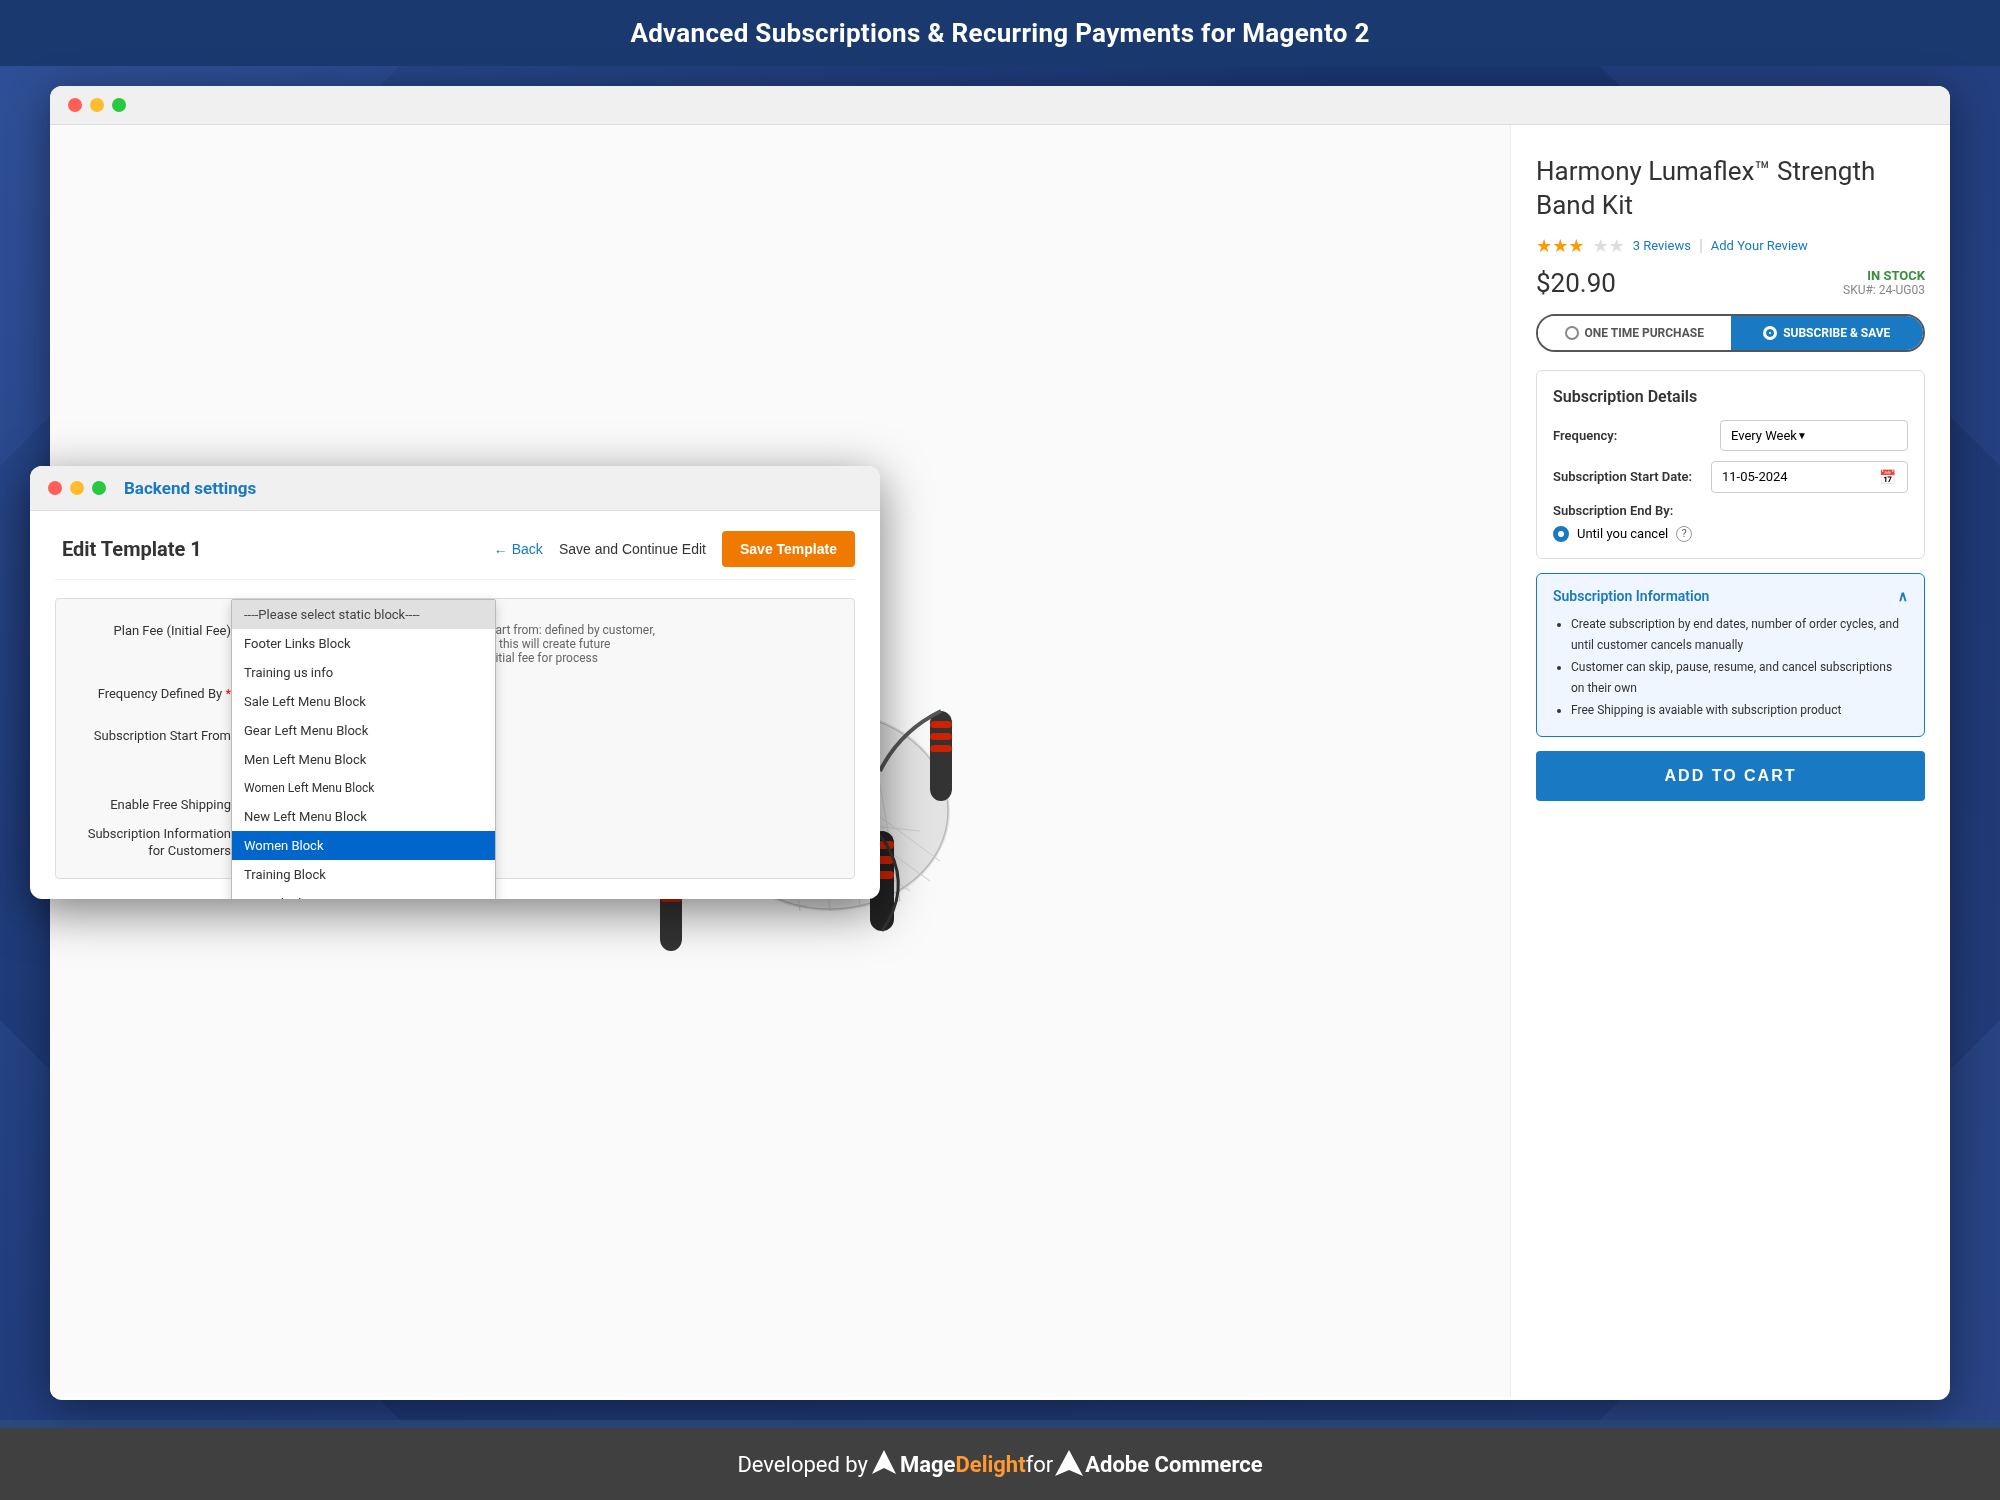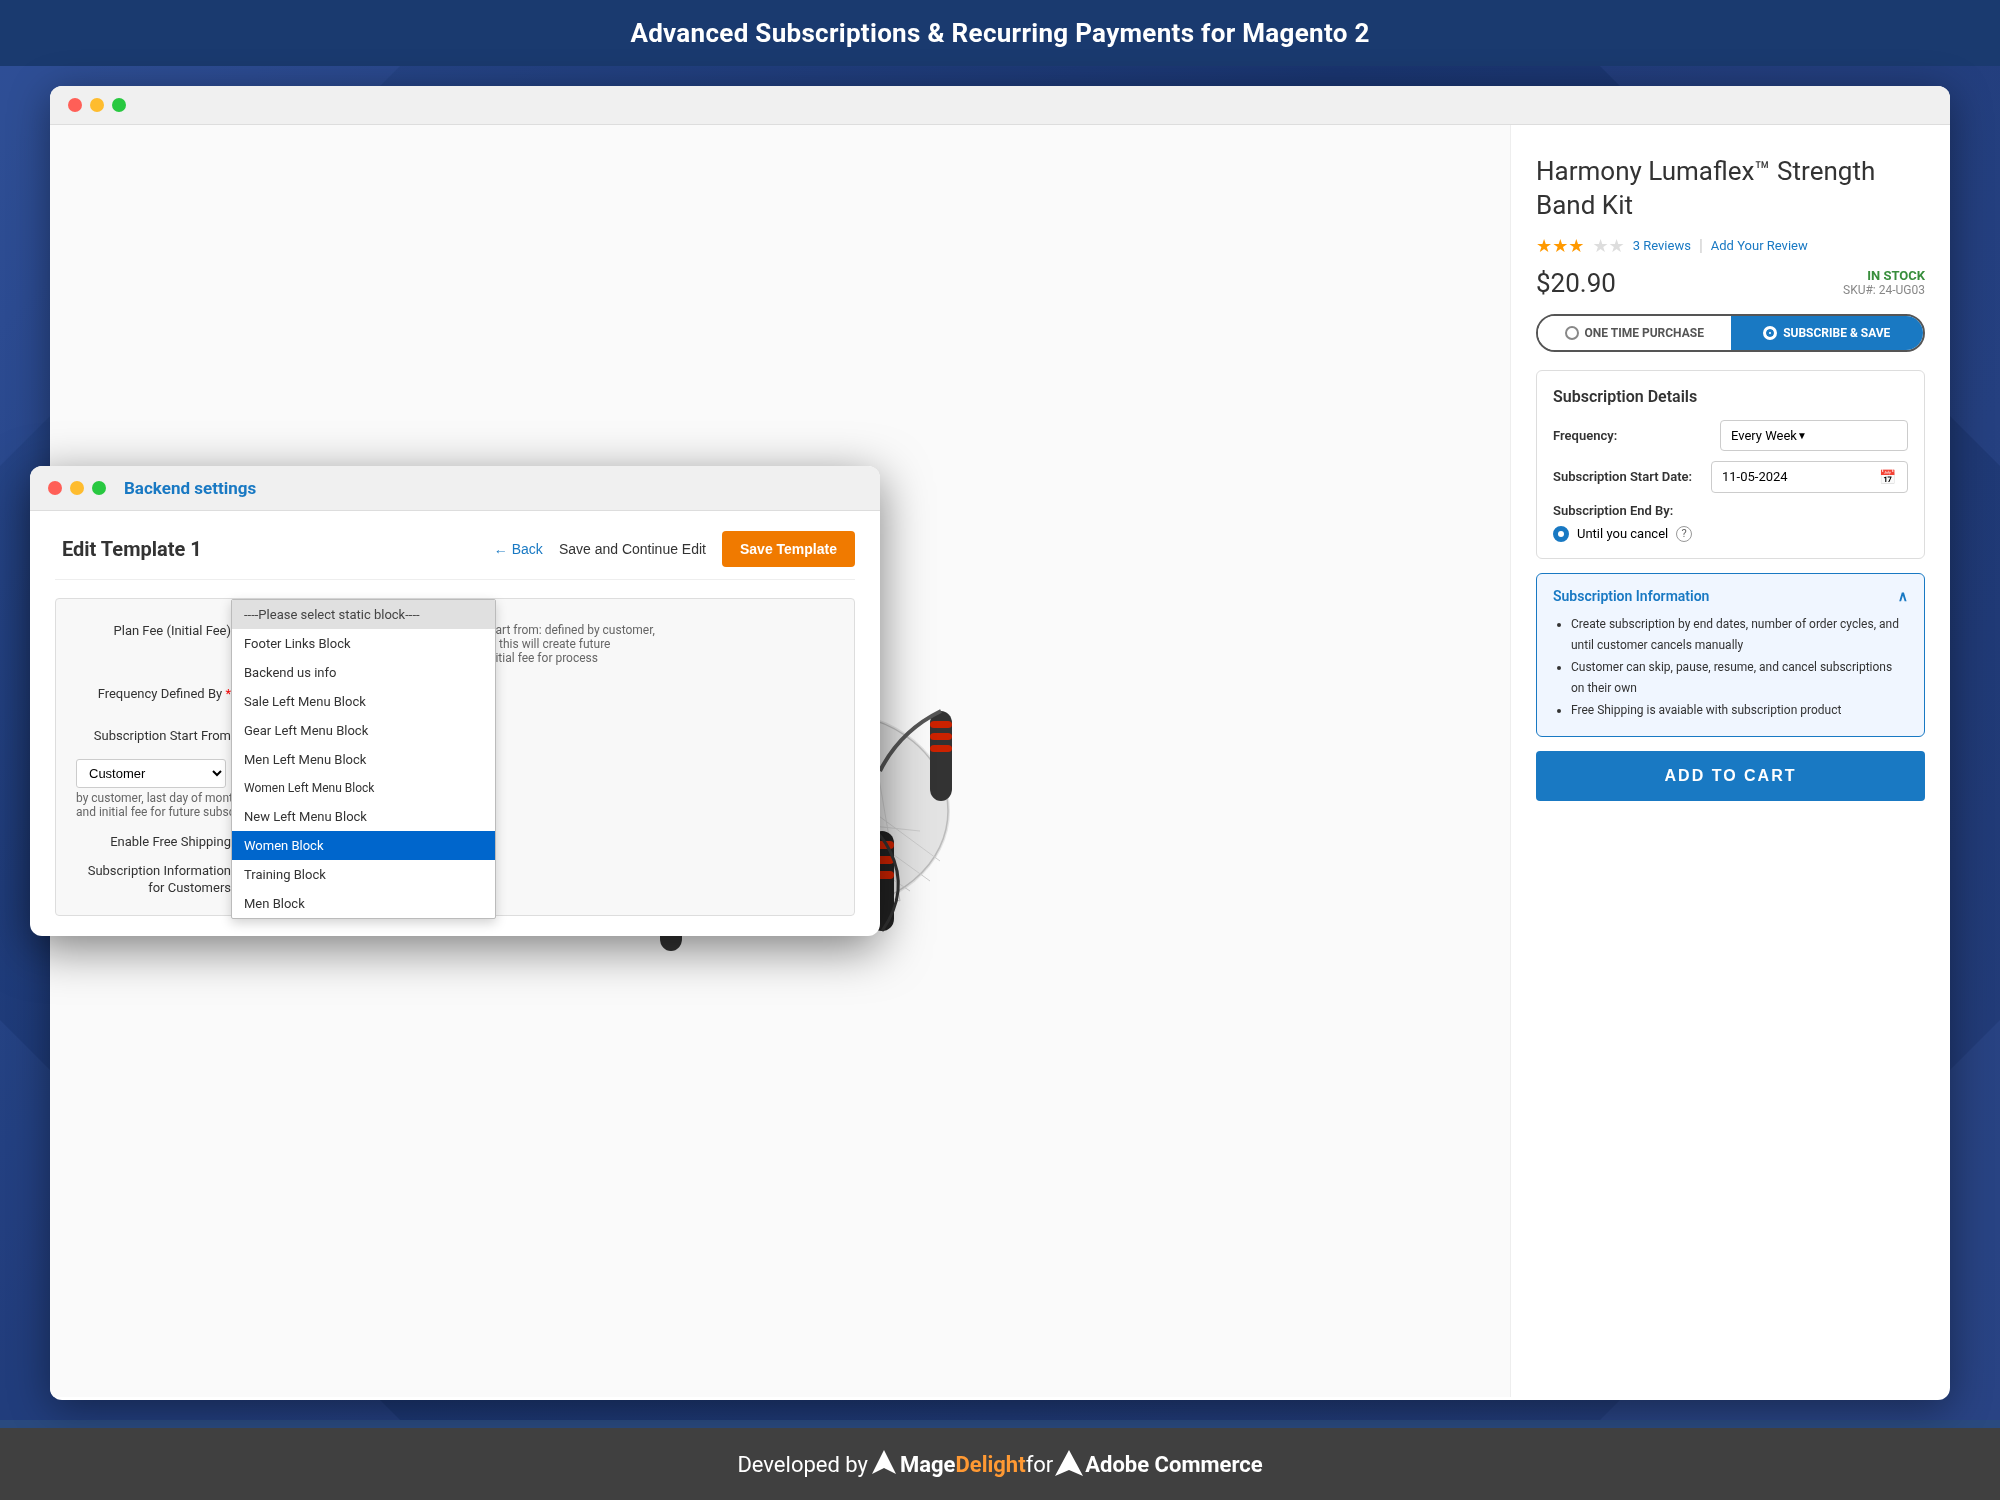--- a/index.html
+++ b/index.html
@@ -228,21 +228,21 @@
         <div style="display:flex;align-items:center;margin-bottom:14px;gap:16px;">
           <label style="width:155px;text-align:right;font-size:13px;color:#333;flex-shrink:0;">
             <span>Frequency Defined By</span>
             <span style="color:red;"> *</span>
           </label>
           <select style="border:1px solid #ccc;border-radius:3px;padding:5px 8px;font-size:13px;background:white;min-width:150px;">
             <option>Customer</option>
           </select>
         </div>
 
-        <div style="display:flex;align-items:flex-start;margin-bottom:14px;gap:16px;flex-direction:column;">
+        <div style="display:flex;align-items:flex-start;margin-bottom:14px;gap:16px;">
           <label style="width:155px;text-align:right;font-size:13px;color:#333;padding-top:6px;flex-shrink:0;">Subscription Start From</label>
           <div>
             <select style="border:1px solid #ccc;border-radius:3px;padding:5px 8px;font-size:13px;background:white;min-width:150px;">
               <option>Customer</option>
             </select>
             <div style="font-size:12px;color:#666;margin-top:3px;">by customer, last day of month OR<br>and initial fee for future subscription.</div>
           </div>
         </div>
 
         <div style="display:flex;align-items:center;margin-bottom:14px;gap:16px;">
@@ -262,21 +262,21 @@
 
         <div style="position:absolute;left:175px;top:0px;background:white;border:1px solid #bbb;box-shadow:0 4px 12px rgba(0,0,0,0.18);z-index:20;width:265px;border-radius:2px;max-height:340px;overflow-y:auto;">
 
           <div style="padding:7px 12px;font-size:13px;color:#444;background:#e0e0e0;cursor:pointer;">
             <span>----Please select static block----</span>
           </div>
           <div style="padding:7px 12px;font-size:13px;color:#333;cursor:pointer;">
             <span>Footer Links Block</span>
           </div>
           <div style="padding:7px 12px;font-size:13px;color:#333;cursor:pointer;">
-            <span>Backend us info</span>
+            <span>Training us info</span>
           </div>
           <div style="padding:7px 12px;font-size:13px;color:#333;cursor:pointer;">
             <span>Sale Left Menu Block</span>
           </div>
           <div style="padding:7px 12px;font-size:13px;color:#333;cursor:pointer;">
             <span>Gear Left Menu Block</span>
           </div>
           <div style="padding:7px 12px;font-size:13px;color:#333;cursor:pointer;">
             <span>Men Left Menu Block</span>
           </div>

